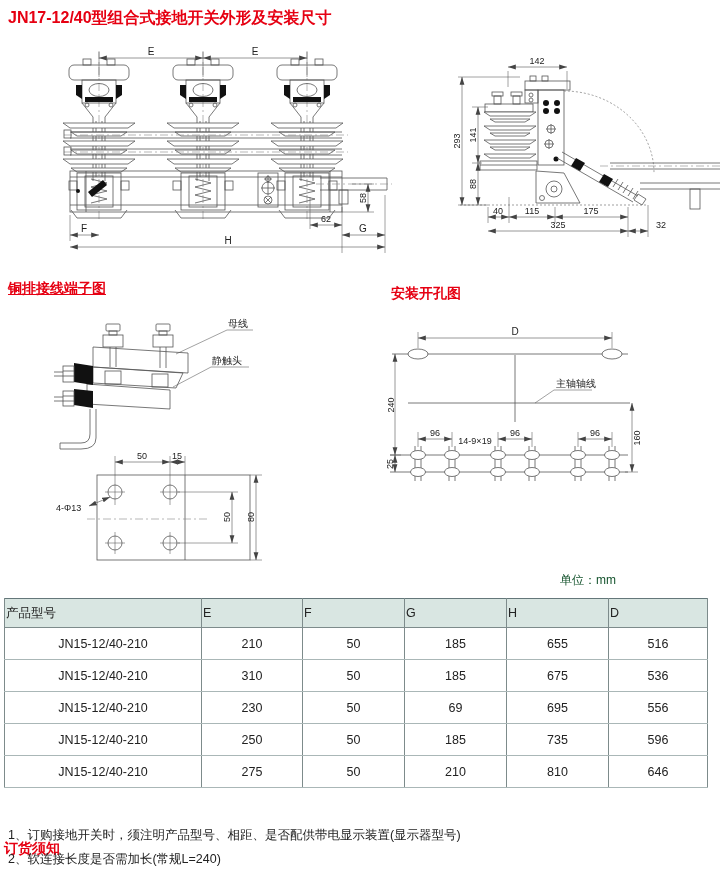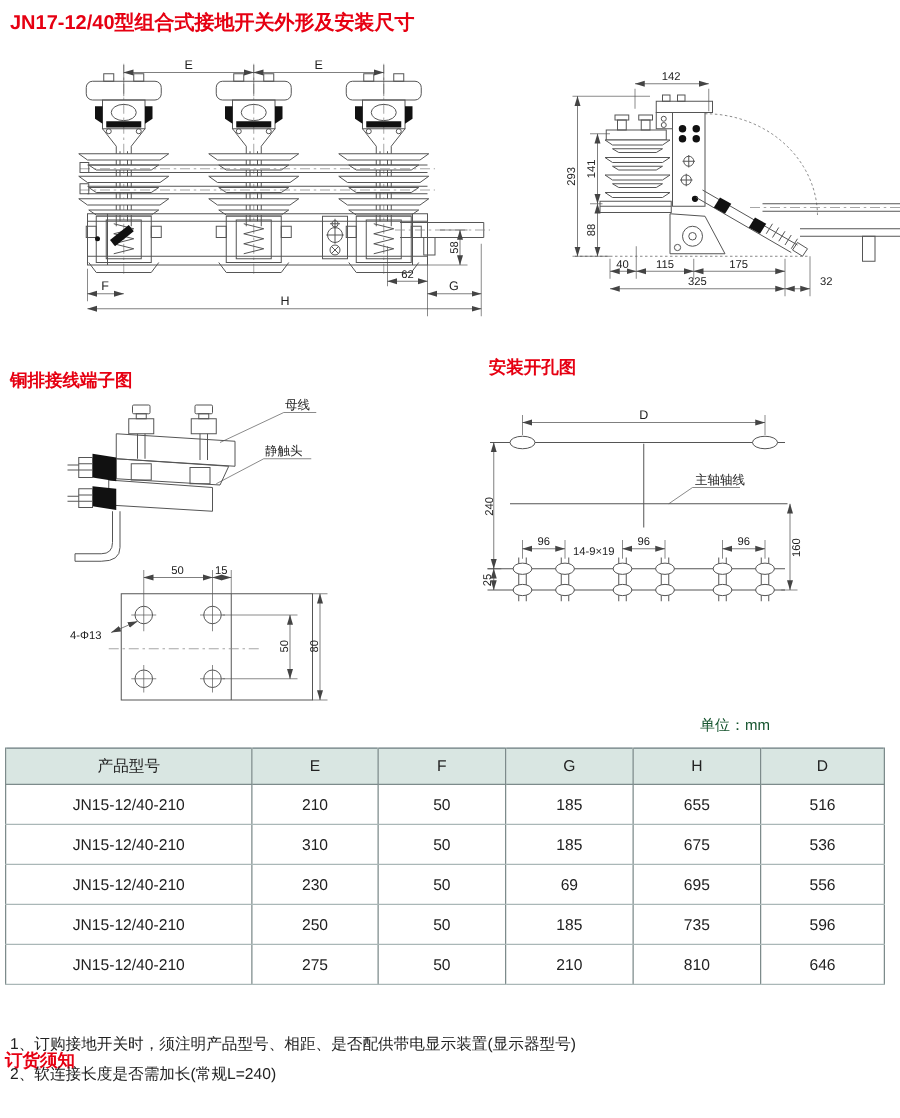--- a/index.html
+++ b/index.html
@@ -1,38 +1,38 @@
 <!DOCTYPE html>
 <html><head>
 <meta charset="utf-8">
 <style>
   html,body{margin:0;padding:0;background:#fff;}
   #page{position:relative;width:720px;height:894px;background:#fff;overflow:hidden;
         font-family:"Liberation Sans","DejaVu Sans",sans-serif;color:#222;}
   .red-title{position:absolute;color:#e60012;font-weight:bold;margin:0;}
   #main-title{left:8px;top:8px;font-size:16px;}
   .section-title{font-size:14px;}
-  #terminal-title{left:8px;top:296px;}
+  #terminal-title{left:8px;top:280px;text-decoration:underline;}
   #install-title{left:391px;top:285px;}
   .drawing{position:absolute;}
   svg{stroke:#555;fill:none;stroke-width:.8;}
   svg text{fill:#222;stroke:none;font-size:9px;font-family:"Liberation Sans","DejaVu Sans",sans-serif;}
   svg text.L{font-size:10px;}
   svg text.cjk{font-size:10px;}
   .blk{fill:#111;stroke:none;}
   .shed{fill:#fff;}
   .cl{stroke:#888;stroke-width:.6;stroke-dasharray:8,3,2,3;}
   .dot{stroke:#777;stroke-width:.7;stroke-dasharray:2,2;}
   .ext{stroke:#555;stroke-width:.55;}
   .dim{stroke:#444;stroke-width:.55;marker-start:url(#arw);marker-end:url(#arw);}
   #unit-label{position:absolute;top:572px;left:560px;width:150px;text-align:left;font-size:12px;color:#14532d;}
   #spec-table{position:absolute;top:598px;left:4px;width:703px;border-collapse:collapse;table-layout:fixed;
               font-size:12.5px;color:#222;border:1.5px solid #64777a;}
   #spec-table th{background:#d9e6e2;height:26px;font-weight:500;border-left:1px solid #7d8b8b;
-                 border-right:1px solid #7d8b8b;border-bottom:1.5px solid #7d8b8b;text-align:center;}
+                 border-right:1px solid #7d8b8b;border-bottom:1.5px solid #7d8b8b;text-align:left;}
   #spec-table td{height:29px;text-align:center;border-left:1px solid #7d8b8b;border-right:1px solid #7d8b8b;
                  border-bottom:1px solid #aab7b7;border-radius:15px;}
   #notes-title{left:4px;top:798px;margin-top:42px;}
   #notes-list{position:absolute;left:8px;top:827px;font-size:12.5px;color:#222;}
   .note-line{margin-bottom:8px;line-height:16px;}
 </style>
 </head>
 <body>
 
 <div id="page">

